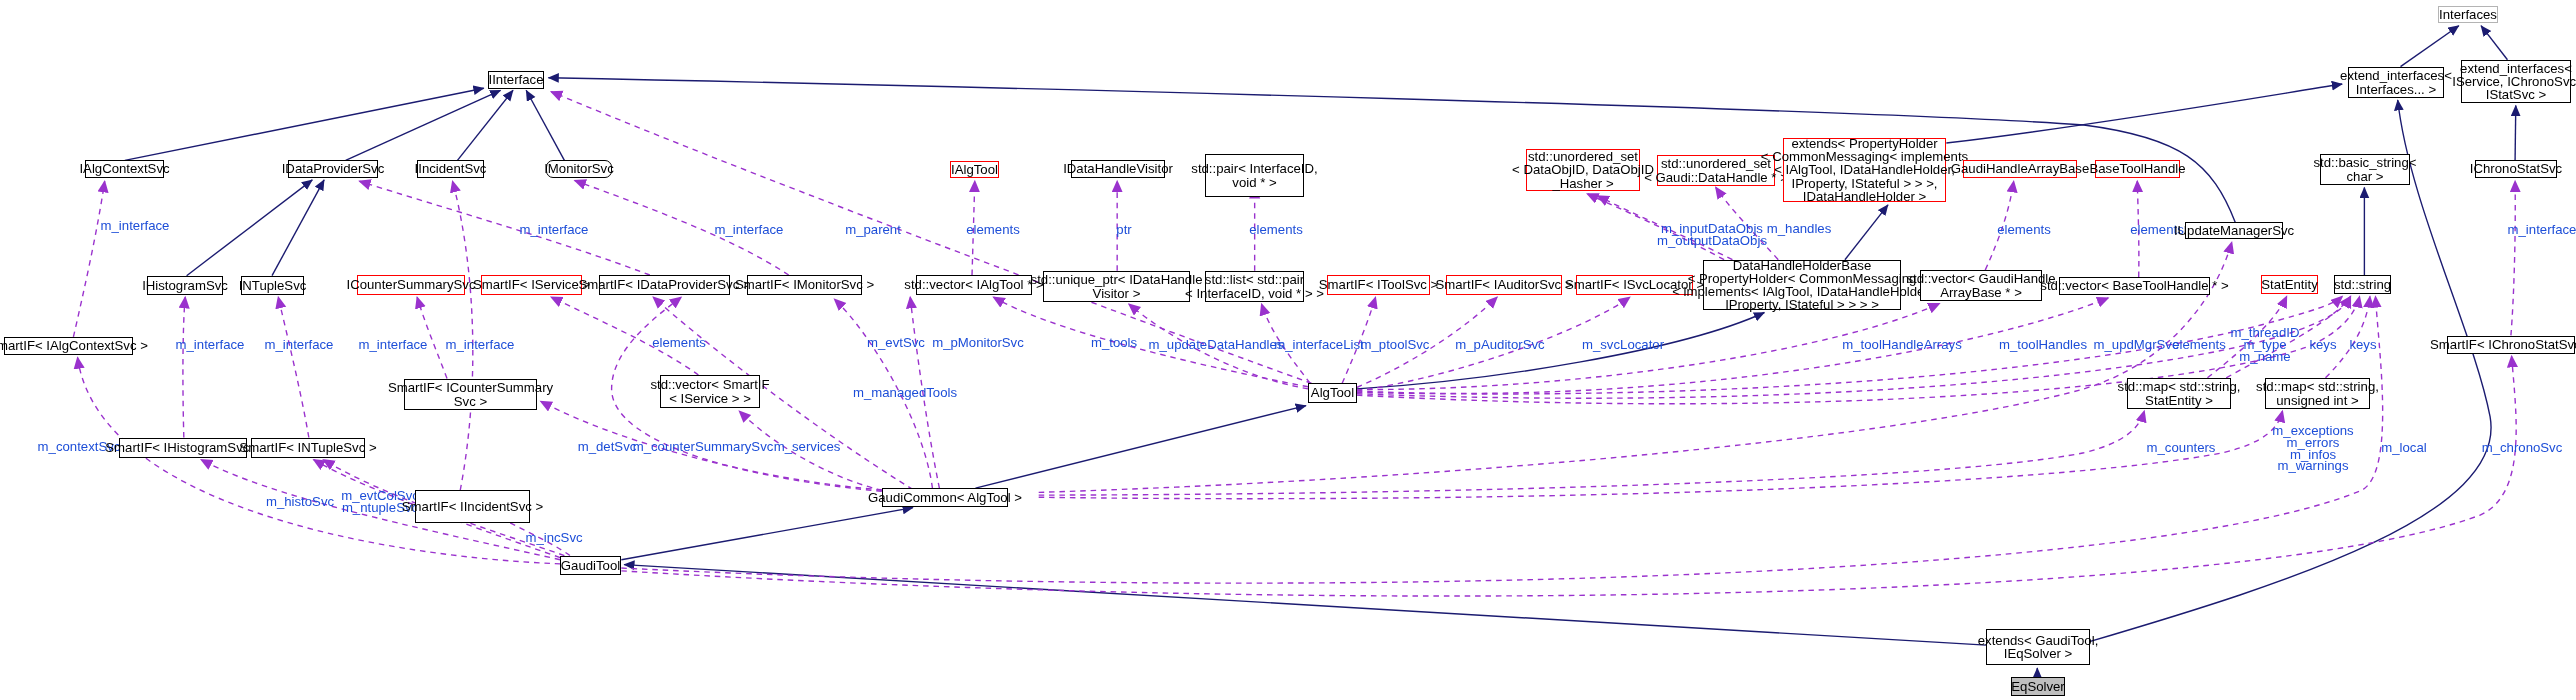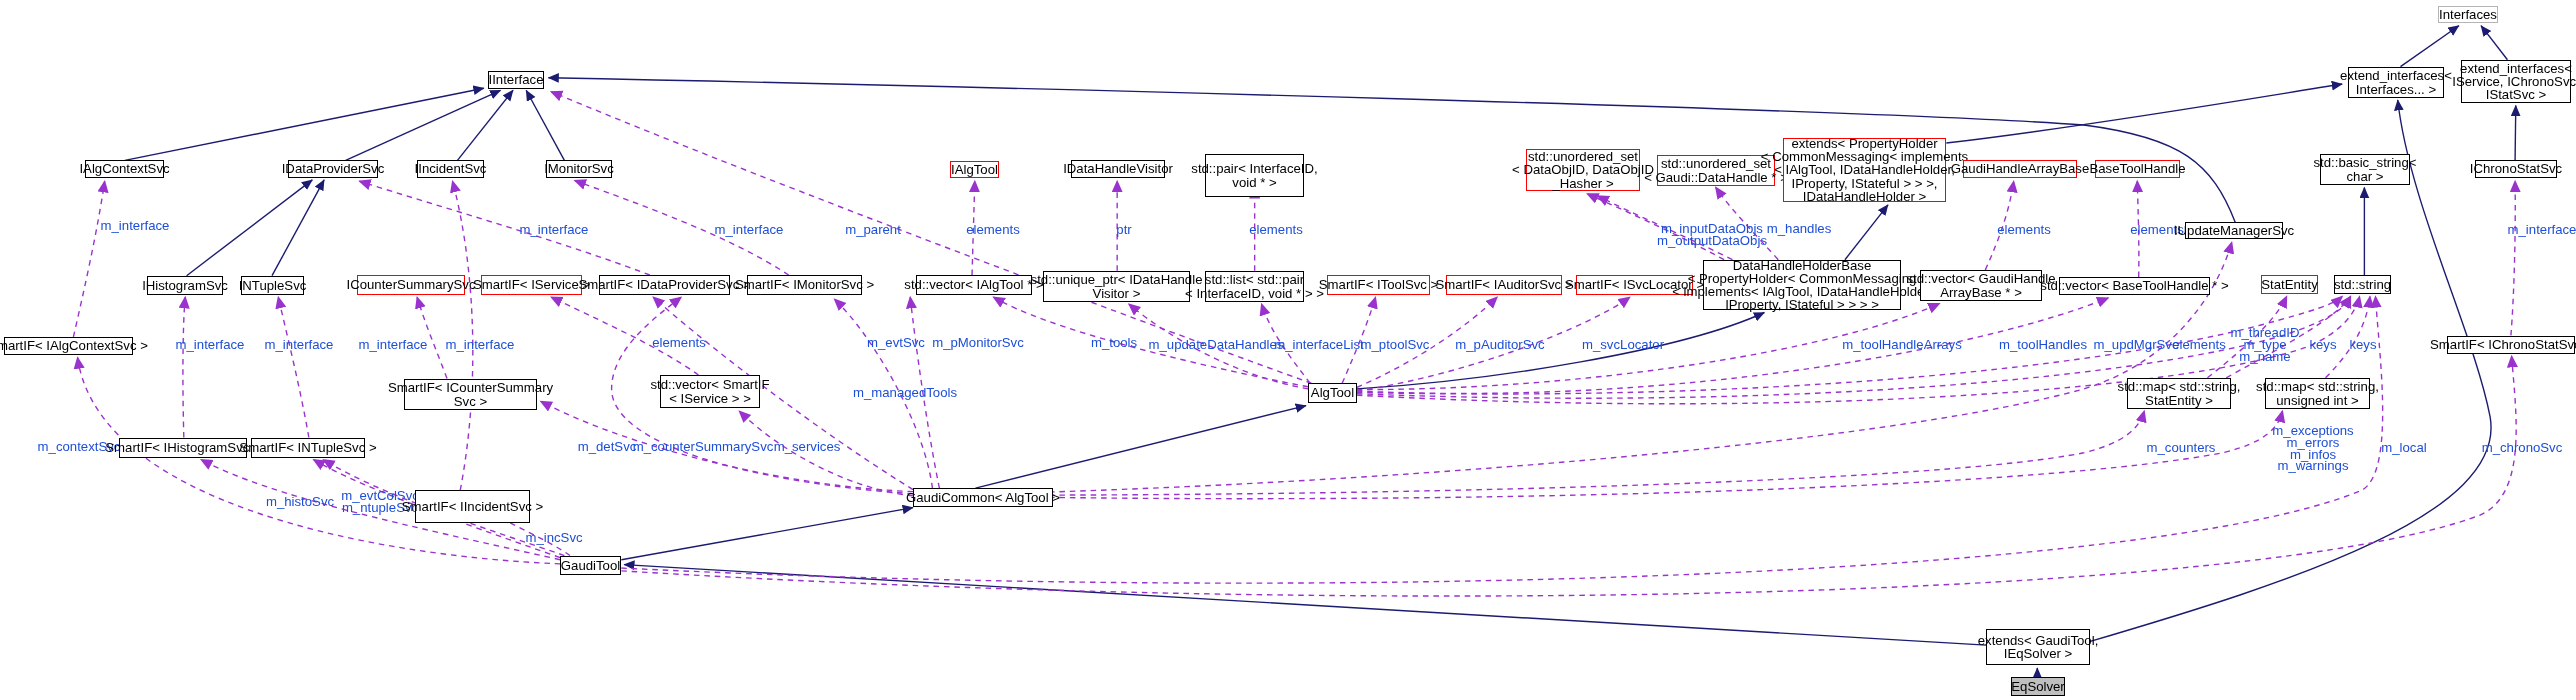--- a/index.html
+++ b/index.html
@@ -118,21 +118,21 @@
       </div>
       <div class="node " style="left: 85px; top: 160px; width: 79px; height: 18px;">
         <div>IAlgContextSvc</div>
       </div>
       <div class="node " style="left: 288px; top: 160px; width: 90px; height: 18px;">
         <div>IDataProviderSvc</div>
       </div>
       <div class="node " style="left: 417px; top: 160px; width: 67px; height: 18px;">
         <div>IIncidentSvc</div>
       </div>
-      <div class="node " style="left: 546px; top: 160px; width: 66px; height: 18px;">
+      <div class="node " style="left: 546px; top: 160px; width: 66px; height: 18px; border-radius: 7px;">
         <div>IMonitorSvc</div>
       </div>
       <div class="node red" style="left: 950px; top: 161px; width: 49px; height: 17.4px;">
         <div>IAlgTool</div>
       </div>
       <div class="node " style="left: 1071px; top: 160px; width: 94px; height: 18px;">
         <div>IDataHandleVisitor</div>
       </div>
       <div class="node " style="left: 1205px; top: 154px; width: 99px; height: 43px;">
         <div>std::pair&lt; InterfaceID,</div>
@@ -251,21 +251,21 @@
       </div>
       <div class="node " style="left: 119px; top: 438px; width: 128px; height: 19.5px;">
         <div>SmartIF&lt; IHistogramSvc &gt;</div>
       </div>
       <div class="node " style="left: 251px; top: 438px; width: 114px; height: 19.5px;">
         <div>SmartIF&lt; INTupleSvc &gt;</div>
       </div>
       <div class="node " style="left: 415px; top: 490px; width: 115px; height: 33px;">
         <div>SmartIF&lt; IIncidentSvc &gt;</div>
       </div>
-      <div class="node " style="left: 913px; top: 488px; width: 140px; height: 19px; text-align: right;">
+      <div class="node " style="left: 882px; top: 488px; width: 126px; height: 19px; text-align: right;">
         <div>GaudiCommon&lt; AlgTool &gt;</div>
       </div>
       <div class="node " style="left: 1308px; top: 383px; width: 49px; height: 19.5px;">
         <div>AlgTool</div>
       </div>
       <div class="node " style="left: 560px; top: 556px; width: 61px; height: 19px;">
         <div>GaudiTool</div>
       </div>
       <div class="node " style="left: 1986px; top: 629px; width: 104px; height: 36px;">
         <div>extends&lt; GaudiTool,</div>

